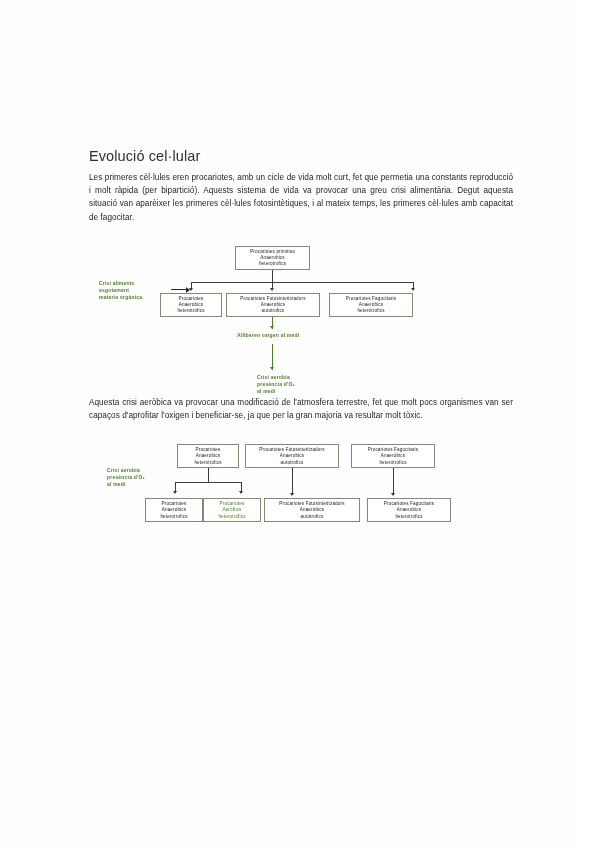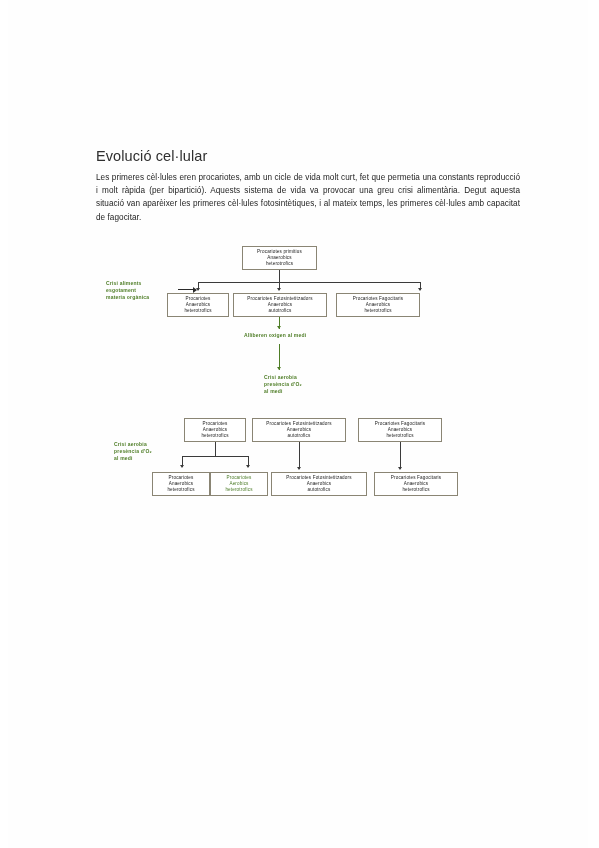--- a/index.html
+++ b/index.html
@@ -10,21 +10,21 @@
   body {
     width: 599px;
     height: 848px;
     position: relative;
     font-family: "Liberation Sans", sans-serif;
     color: #231f20;
     overflow: hidden;
   }
   .page {
     position: absolute;
-    left: 8px; top: 0;
+    left: 1px; top: 0;
     width: 580px;
     height: 848px;
     background: #fefefe;
   }
   .content {
     position: absolute;
     left: 88px;
     top: 148px;
     width: 424px;
   }
@@ -174,20 +174,21 @@
       <div class="vline green" style="left:183px; top:106px; height:26px;"></div>
       <div class="arrow-down green" style="left:180.6px; top:129px;"></div>
 
       <div class="glabel" style="left:168px; top:136px;">
         <span class="ln">Crisi aerobia</span>
         <span class="ln">presència d'O₂</span>
         <span class="ln">al medi</span>
       </div>
     </div>
 
+    <p class="para">Aquesta crisi aeròbica va provocar una modificació de l'atmosfera terrestre, fet que molt pocs organismes van ser capaços d'aprofitar l'oxigen i beneficiar-se, ja que per la gran majoria va resultar molt tòxic.</p>
 
 
     <div class="diagram" id="diagram-2">
 
       <div class="glabel" style="left:18px; top:27px;">
         <span class="ln">Crisi aerobia</span>
         <span class="ln">presència d'O₂</span>
         <span class="ln">al medi</span>
       </div>
 

